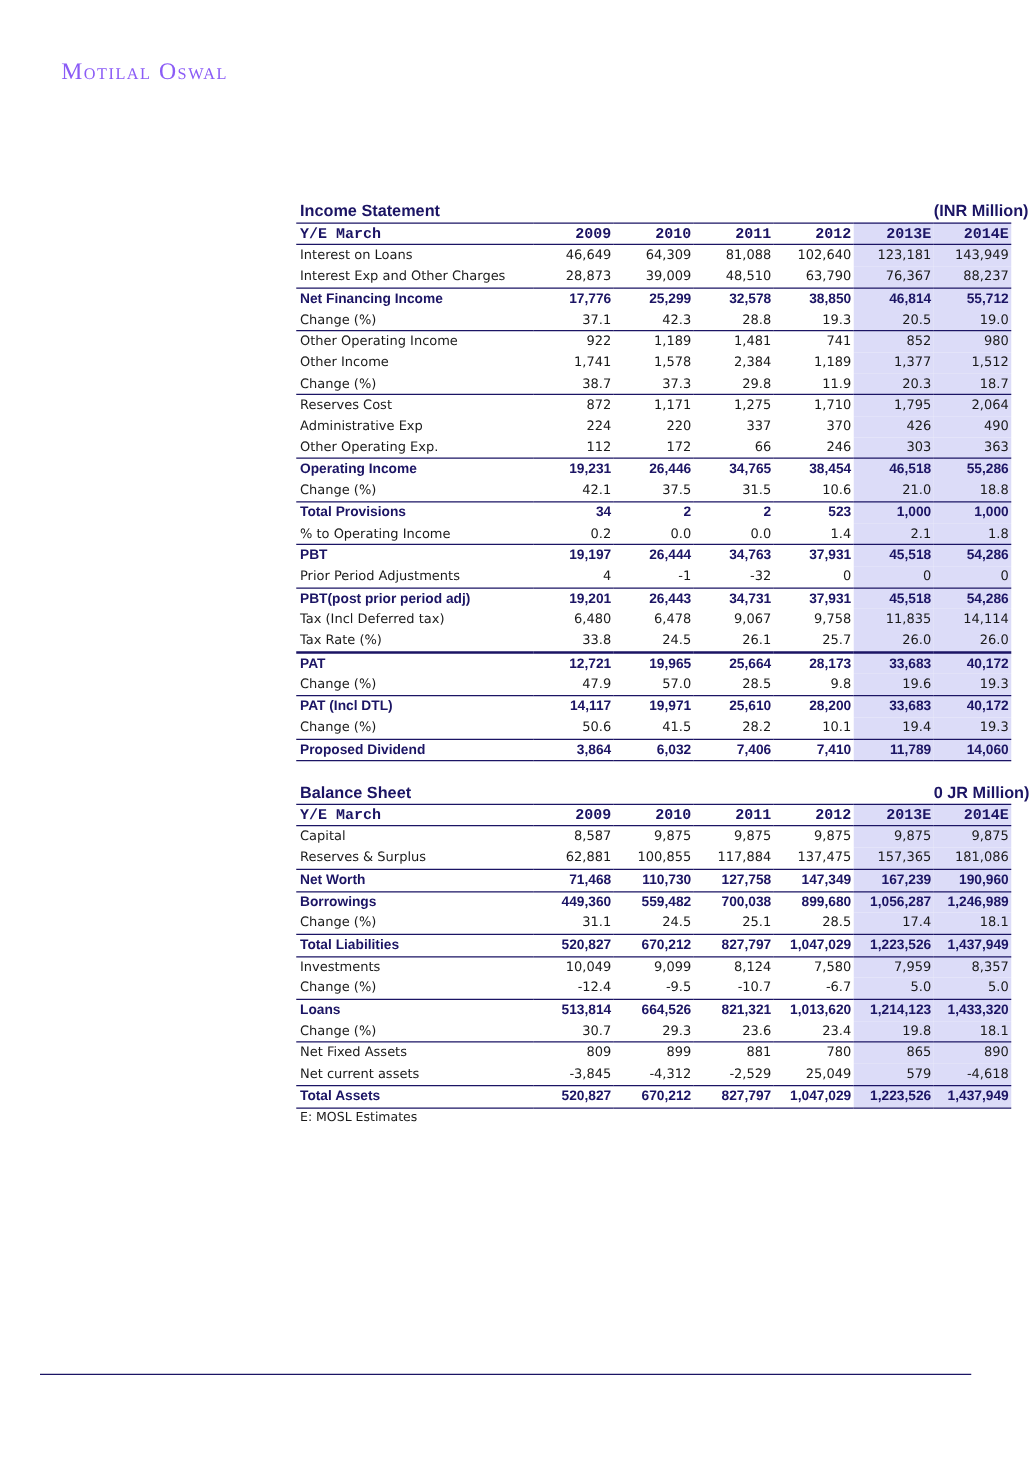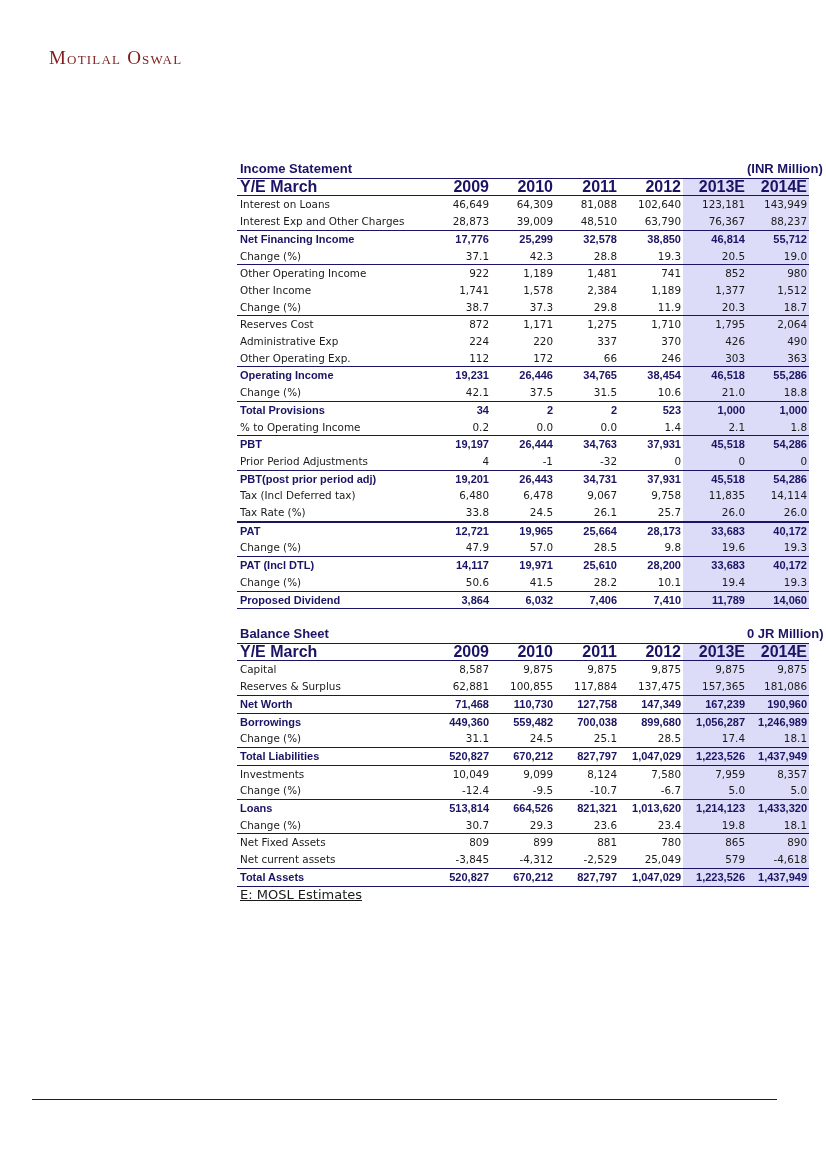--- a/index.html
+++ b/index.html
@@ -1,35 +1,35 @@
 <!DOCTYPE html>
 <html><head>
 <meta charset="utf-8">
 <style>
   html, body { margin: 0; padding: 0; background: #ffffff; }
   body { width: 826px; height: 1169px; position: relative; overflow: hidden;
          font-family: "DejaVu Sans", sans-serif; color: #1a1a1a; }
   .logo { position: absolute; left: 49px; top: 47px; font-family: "Liberation Serif", serif;
-          font-size: 19px; letter-spacing: 1.2px; color: #7f1d1d; font-variant: small-caps; }
+          font-size: 19px; letter-spacing: 1.2px; color: #8b5cf6; font-variant: small-caps; }
   .footer-rule { position: absolute; left: 32px; top: 1099px; width: 745px; height: 0;
                  border-top: 1.5px solid #1b1464; }
   .tbl { position: absolute; left: 237px; width: 533px; border-collapse: collapse;
          font-size: 10.4px; table-layout: fixed; }
   .tbl td { height: 16.7px; padding: 0 2px; white-space: nowrap; line-height: 16.7px; }
   .tbl td.lbl { width: 185px; text-align: left; padding-left: 3px; }
   .tbl td.num { text-align: right; width: 60px; }
   .tbl td.est { background: #dcdcf8; }
   .tbl tr.title td { color: #1b1464; font-weight: bold; font-family: "Liberation Sans", sans-serif; font-size: 13px; }
-  .tbl tr.hdr td { color: #1b1464; font-weight: bold; font-family: Liberation Sans, sans-serif; font-size: 16px;
+  .tbl tr.hdr td { color: #1b1464; font-weight: bold; font-family: Liberation Mono, monospace; font-size: 12px;
                    border-top: 1.5px solid #1b1464; border-bottom: 1px solid #1b1464; }
   .tbl tr.bold td { color: #1b1464; font-weight: bold; font-family: "Liberation Sans", sans-serif; font-size: 11px; }
   .tbl tr.topline td { border-top: 1px solid #1b1464; }
   .tbl tr.thickline td { border-top: 2px solid #1b1464; }
   .tbl tr.bottom td { border-bottom: 1.5px solid #1b1464; }
-  .tbl tr.note td { font-size: 13px; color: #1a1a1a; text-decoration: underline; }
+  .tbl tr.note td { font-size: 10px; color: #1a1a1a; }
   #income { top: 161px; }
   #balance { top: 626px; }
 </style>
 </head>
 <body>
 
 <div class="logo">Motilal Oswal</div>
 
 <table class="tbl" id="income">
   <tbody>

